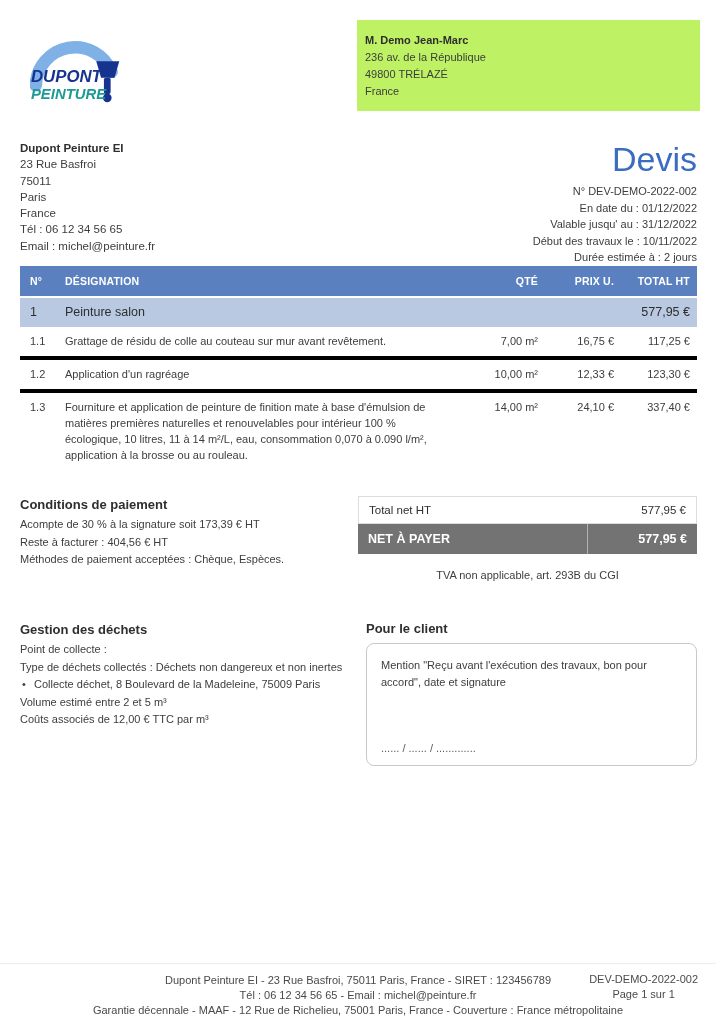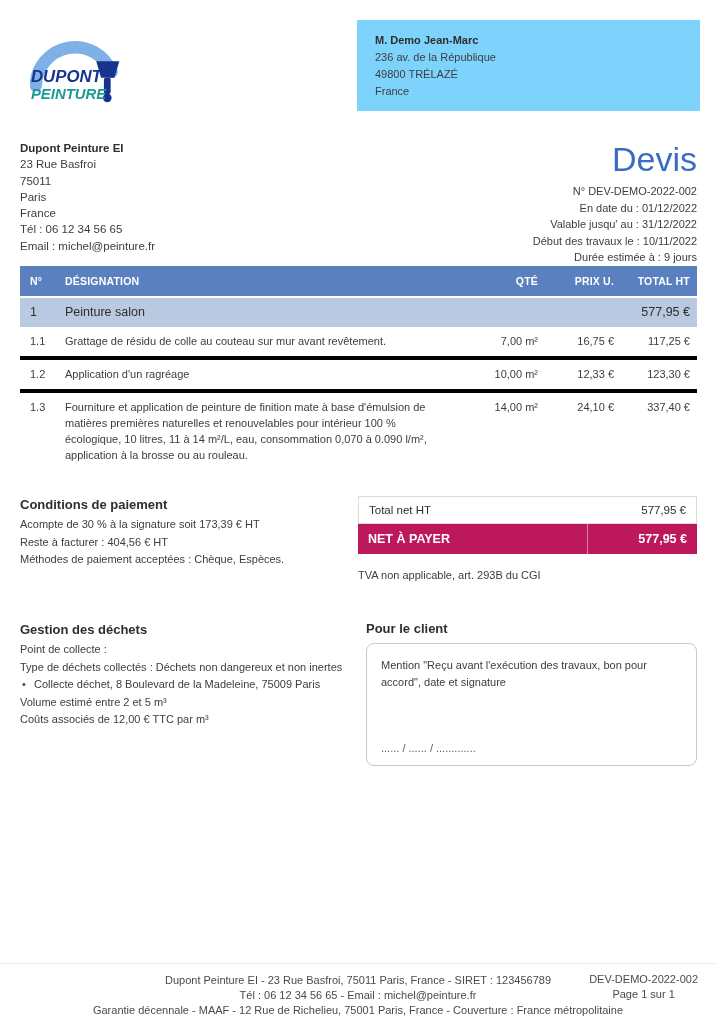--- a/index.html
+++ b/index.html
@@ -7,21 +7,21 @@
   .page {
     position:relative; width:716px; height:1024px; margin:0 auto;
     background:#ffffff; overflow:hidden;
     font-family:"Liberation Sans", sans-serif;
     font-size:11px; color:#3d3d3d;
   }
   
   .header { display:flex; justify-content:space-between; align-items:flex-start; padding:20px 16px 0 30px; }
   .logo { width:96px; height:88px; margin-top:6px; }
   .client-box {
-    width:343px; background:#7dd3fc; padding:12px 18px 11px;
+    width:343px; background:#bef264; padding:12px 8px 11px;
     font-size:11px; line-height:17px; color:#3d3d3d;
   }
   .client-box .name { font-weight:bold; color:#2e2e2e; }
   
   .info-row { display:flex; justify-content:space-between; align-items:flex-start; padding:26px 19px 0 20px; }
   .company { font-size:11.5px; line-height:16.3px; }
   .company .name { font-weight:bold; color:#2e2e2e; }
   .devis-meta { text-align:right; }
   .devis-title { font-size:34px; line-height:38px; color:#3a6cc1; margin-bottom:5px; }
   .devis-meta .meta-line { font-size:11px; line-height:16.5px; }
@@ -51,24 +51,24 @@
   
   .pay-row { display:flex; justify-content:space-between; align-items:flex-start; padding:26px 19px 0 20px; }
   .payment { width:332px; line-height:17.5px; }
   .block-title { font-weight:bold; color:#2e2e2e; margin-bottom:3px; font-size:13px; }
   .totals { width:339px; }
   .trow1 {
     display:flex; justify-content:space-between; align-items:center;
     border:1px solid #dcdcdc; background:#fff; padding:7px 10px;
     font-weight:normal; font-size:11.5px; color:#2e2e2e;
   }
-  .trow2 { display:flex; background:#be185d; color:#fff; font-weight:bold; font-size:12.5px; align-items:stretch; }
+  .trow2 { display:flex; background:#737373; color:#fff; font-weight:bold; font-size:12.5px; align-items:stretch; }
   .t2label { flex:1; padding:8px 10px; }
   .t2val { width:110px; border-left:1px solid rgba(255,255,255,.45); padding:8px 10px; text-align:right; }
-  .tva-note { text-align:left; margin-top:15px; font-size:11px; }
+  .tva-note { text-align:center; margin-top:15px; font-size:11px; }
   
   .waste-row { display:flex; justify-content:space-between; align-items:flex-start; padding:40px 19px 0 20px; }
   .waste { width:332px; line-height:17.5px; }
   .bullet-line { display:flex; }
   .bullet-dot { flex:none; width:14px; padding-left:2px; }
   .client-sign { width:339px;padding-left:8px; }
   .sign-box {
     border:1px solid #c9c9c9; border-radius:8px; height:123px;
     padding:13px 14px; position:relative; margin-top:7px;
   }
@@ -116,21 +116,21 @@
       <div>France</div>
       <div>Tél : 06 12 34 56 65</div>
       <div>Email : michel@peinture.fr</div>
     </div>
     <div class="devis-meta">
       <div class="devis-title">Devis</div>
       <div class="meta-line">N° DEV-DEMO-2022-002</div>
       <div class="meta-line">En date du : 01/12/2022</div>
       <div class="meta-line">Valable jusqu' au : 31/12/2022</div>
       <div class="meta-line">Début des travaux le : 10/11/2022</div>
-      <div class="meta-line">Durée estimée à : 9 jours</div>
+      <div class="meta-line">Durée estimée à : 2 jours</div>
     </div>
   </div>
 
 
   <div class="items">
     <div class="trow thead">
       <div class="c-num">N°</div>
       <div class="c-des">DÉSIGNATION</div>
       <div class="c-qty">QTÉ</div>
       <div class="c-prix">PRIX U.</div>

